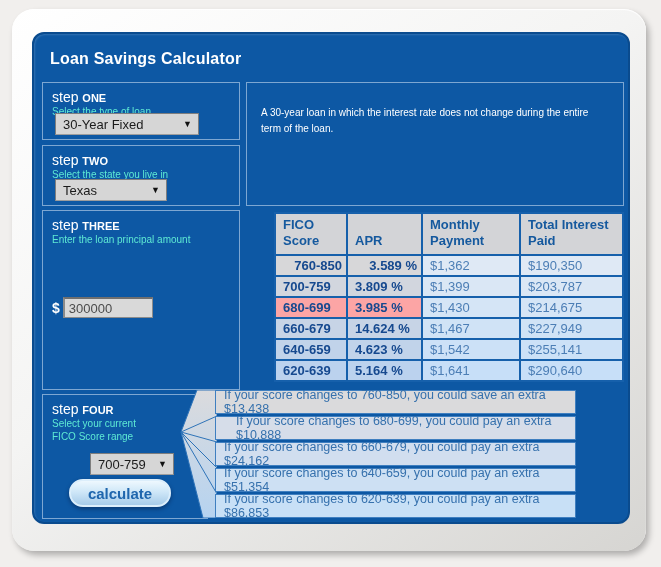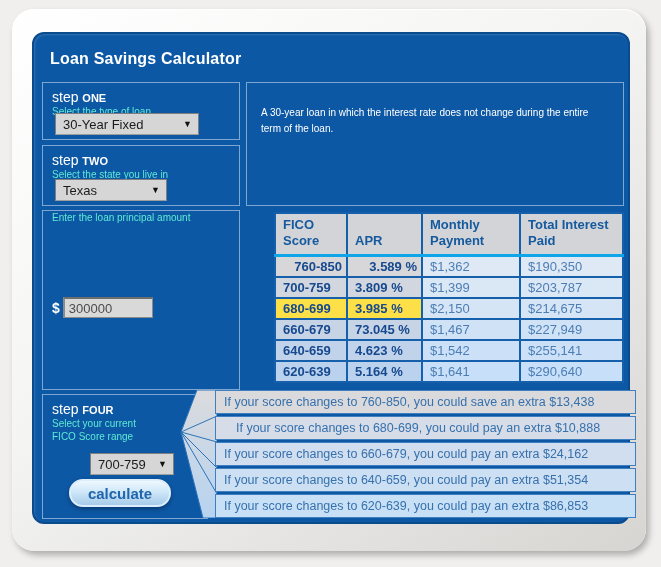--- a/index.html
+++ b/index.html
@@ -50,46 +50,46 @@
     border-top:2px solid #6f6f6f; border-left:2px solid #8a8a8a;
     font-family:"Liberation Sans", sans-serif; font-size:13px; color:#4c4c4c; padding:0 4px;
   }
 
   table.rt { position:absolute; left:240px; top:178px; border-collapse:collapse; table-layout:fixed; }
   .rt th, .rt td { border:2px solid #1660ab; overflow:hidden; white-space:nowrap; }
   .rt th {
     background:#d3d4d7; color:#15599e; font-size:13px; font-weight:bold;
     text-align:left; vertical-align:bottom; padding:3px 4px 4px 7px; height:40px; white-space:normal; line-height:1.25;
   }
-  .rt thead th { border-bottom:3px solid #0ea5e9; }
+  .rt thead th { border-bottom:1px solid #0ea5e9; }
   .rt td { font-size:13px; padding:2px 4px 2px 7px; height:20px; }
   .rt col.c1 { width:72px; } .rt col.c2 { width:75px; }
   .rt col.c3 { width:98px; } .rt col.c4 { width:103px; }
   .rt tbody td:nth-child(-n+2) { font-weight:bold; color:#16498f; }
   .rt tbody td:nth-child(n+3)  { color:#4c7eb5; }
   .rt tbody tr:nth-child(1) td:nth-child(-n+2){background:#d7d7d9;text-align:right;} .rt tbody tr:nth-child(1) td:nth-child(n+3){background:#dfe9f5;}
   .rt tbody tr:nth-child(2) td:nth-child(-n+2){background:#d2d6de;} .rt tbody tr:nth-child(2) td:nth-child(n+3){background:#dae7f5;}
-  .rt tbody tr:nth-child(3) td:nth-child(-n+2){background:#fde047;} .rt tbody tr:nth-child(3) td:nth-child(n+3){background:#d5e5f6;}
+  .rt tbody tr:nth-child(3) td:nth-child(-n+2){background:#fca5a5;} .rt tbody tr:nth-child(3) td:nth-child(n+3){background:#d5e5f6;}
   .rt tbody tr:nth-child(4) td:nth-child(-n+2){background:#c7d4e6;} .rt tbody tr:nth-child(4) td:nth-child(n+3){background:#d0e3f6;}
   .rt tbody tr:nth-child(5) td:nth-child(-n+2){background:#c1d3ea;} .rt tbody tr:nth-child(5) td:nth-child(n+3){background:#cce1f7;}
   .rt tbody tr:nth-child(6) td:nth-child(-n+2){background:#bbd2ee;} .rt tbody tr:nth-child(6) td:nth-child(n+3){background:#c7dff8;}
 
   .step4-lines { line-height:1.2; }
   .calc-btn {
     position:absolute; left:26px; top:84px; width:102px; height:28px;
     border-radius:15px; border:2px solid #dceefb;
     background:linear-gradient(#eef8fe 0%, #cfe7f8 45%, #a6cbe9 100%);
     color:#1f66ad; font-weight:bold; font-size:15px;
     font-family:"Liberation Sans", sans-serif;
     box-shadow:0 2px 4px rgba(0,10,40,0.4); cursor:pointer;
   }
 
   .fan { position:absolute; left:146px; top:356px; width:37px; height:128px; }
 
-  .bars { position:absolute; left:181px; top:356px; width:421px; }
+  .bars { position:absolute; left:181px; top:356px; width:361px; }
   .bar {
     height:24px; margin-bottom:2px; border:1px solid #3f7fc0;
     display:flex; align-items:center; padding-left:8px;
     font-size:12.5px; color:#3671ad;
   }
   .bar:nth-child(1){background:#dadadc;}
   .bar:nth-child(2){background:#d6dde9;padding-left:20px;}
   .bar:nth-child(3){background:#d1deef;}
   .bar:nth-child(4){background:#cde0f3;}
   .bar:nth-child(5){background:#c8e0f6; margin-bottom:0;}
@@ -125,20 +125,24 @@
         <span>Texas</span>
         <span class="arrow">▼</span>
       </div>
     </div>
 
     <div class="box box-desc">
       <div class="desc-text">A 30-year loan in which the interest rate does not change during the entire term of the loan.</div>
     </div>
 
     <div class="box box-step3">
+      <div class="step-title">
+        <span>step</span>
+        <b>THREE</b>
+      </div>
       <div class="instruction">Enter the loan principal amount</div>
       <div class="amount-row">
         <span class="currency">$</span>
         <input class="amount-input" type="text" value="300000" style="">
       </div>
     </div>
 
     <table class="rt">
       <colgroup>
           <col class="c1">
@@ -163,26 +167,26 @@
         </tr>
         <tr>
           <td>700-759</td>
           <td>3.809 %</td>
           <td>$1,399</td>
           <td>$203,787</td>
         </tr>
         <tr>
           <td>680-699</td>
           <td>3.985 %</td>
-          <td>$2,150</td>
+          <td>$1,430</td>
           <td>$214,675</td>
         </tr>
         <tr>
           <td>660-679</td>
-          <td>73.045 %</td>
+          <td>14.624 %</td>
           <td>$1,467</td>
           <td>$227,949</td>
         </tr>
         <tr>
           <td>640-659</td>
           <td>4.623 %</td>
           <td>$1,542</td>
           <td>$255,141</td>
         </tr>
         <tr>

